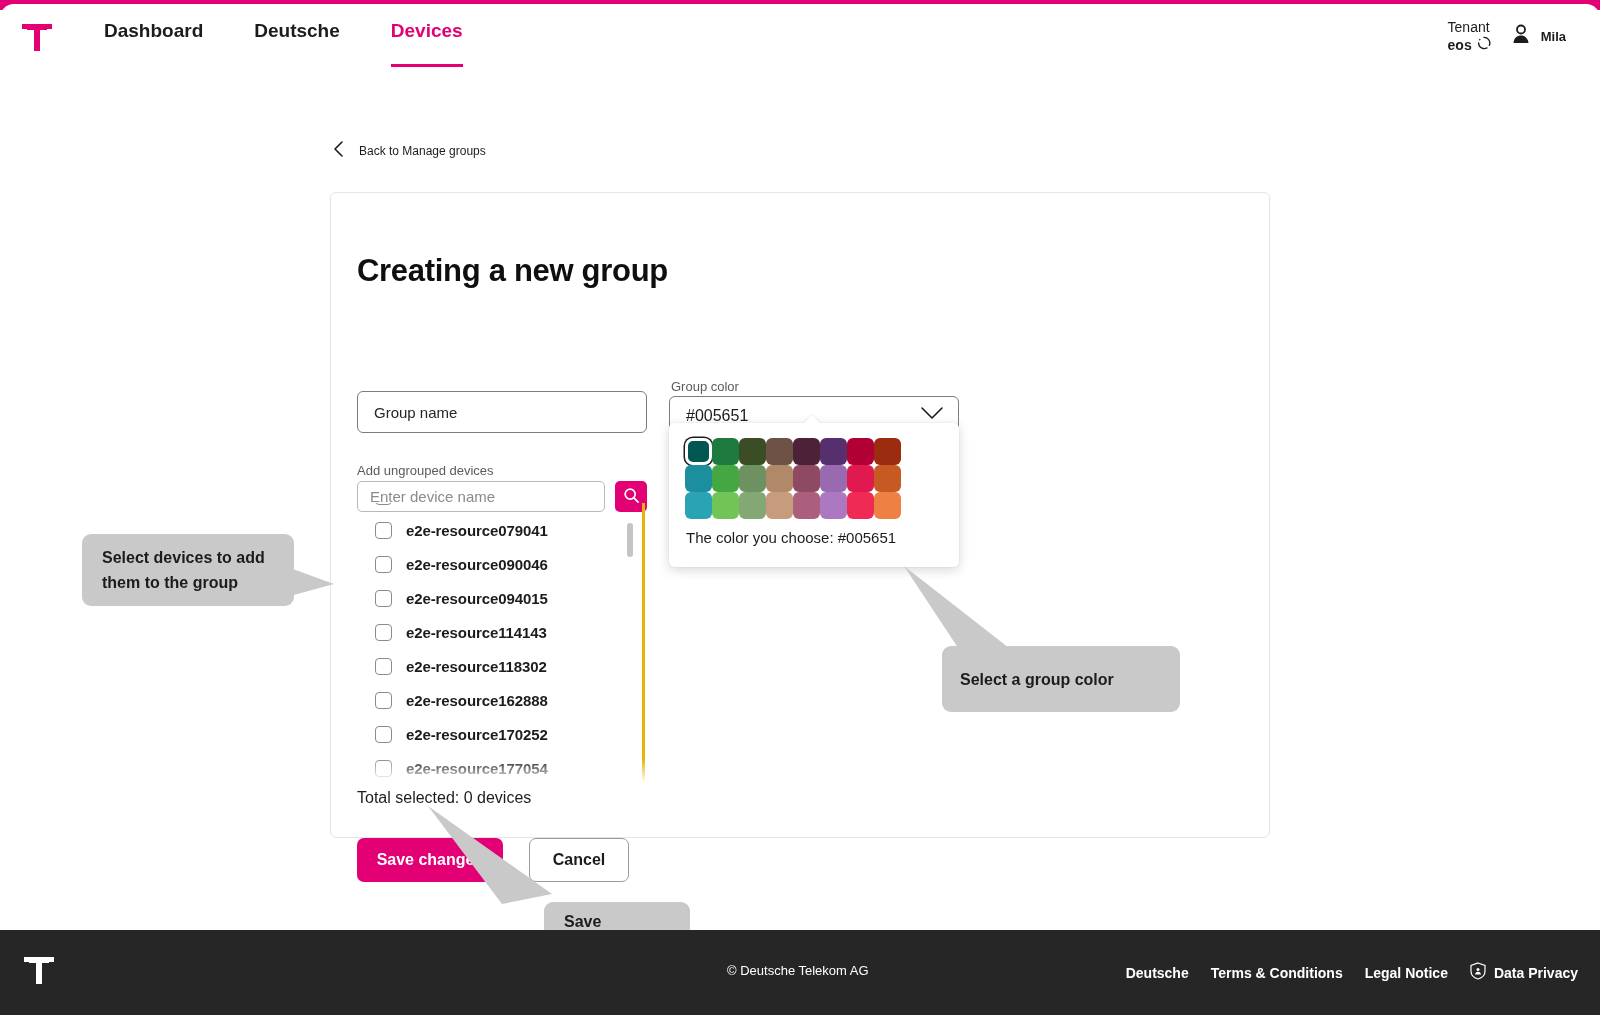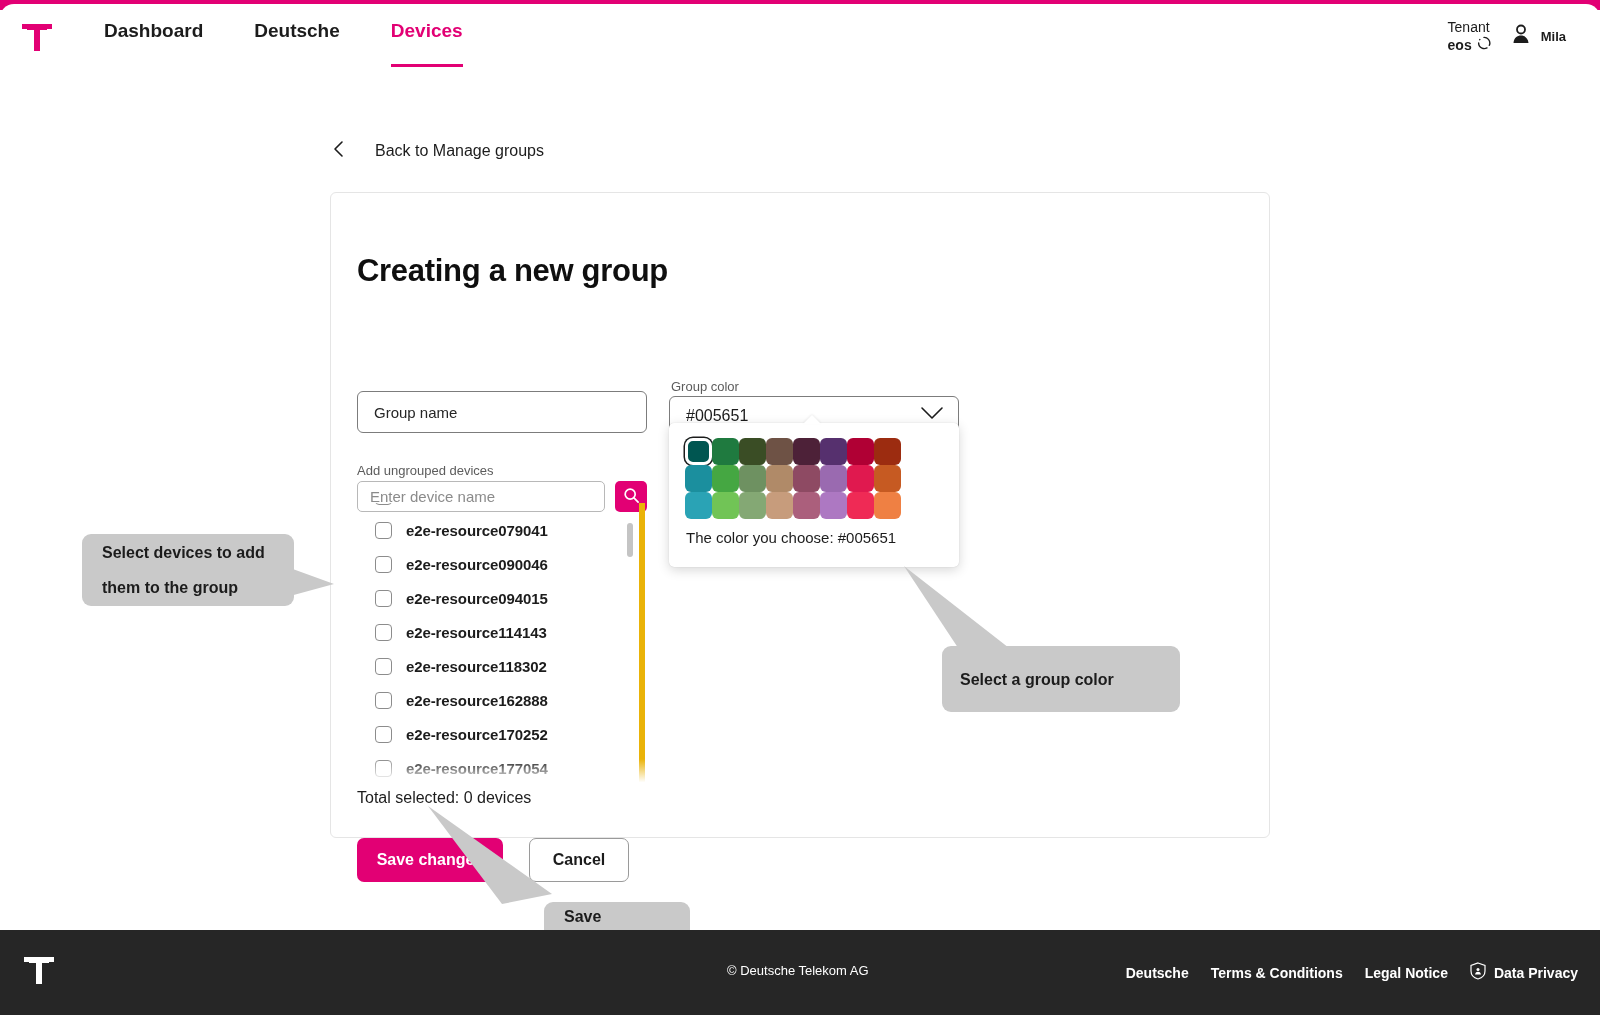--- a/index.html
+++ b/index.html
@@ -49,21 +49,21 @@
   .user { display: flex; align-items: center; gap: 8px; }
   .user-name { font-size: 13px; font-weight: bold; color: #1c1c1c; }
 
   
   .page { position: absolute; top: 68px; left: 0; width: 1600px; height: 872px; background: #fff; }
 
   .back-link {
     position: absolute; left: 332px; top: 72px;
     display: flex; align-items: center; gap: 14px; cursor: pointer;
   }
-  .back-link .lbl { font-size: 16px; color: #1c1c1c; margin-left: 16px; }
+  .back-link .lbl { font-size: 12px; color: #1c1c1c; }
 
   .card {
     position: absolute; left: 330px; top: 124px; width: 940px; height: 646px;
     border: 1px solid #e5e5e5; border-radius: 6px; background: #fff;
   }
   .card-title {
     position: absolute; left: 26px; top: 60px;
     font-size: 31px; font-weight: bold; color: #0f0f0f; letter-spacing: -0.3px;
   }
 
@@ -85,21 +85,21 @@
   }
   .ad-input::placeholder { color: #8b8b8b; }
   .search-btn {
     width: 32px; height: 31px; background: #e20074; border: none; border-radius: 5px;
     display: flex; align-items: center; justify-content: center; cursor: pointer;
   }
 
   
   .device-list-wrap {
     position: absolute; left: 26px; top: 310px; width: 288px; height: 284px;
-    overflow: hidden; border-right: 6px solid #eab308;
+    overflow: hidden; border-right: 3px solid #eab308;
   }
   .device-list { position: absolute; left: 0; top: -24px; width: 270px; }
   .device-row {
     height: 34px; display: flex; align-items: center; gap: 14px; padding-left: 18px;
   }
   .cb {
     width: 17px; height: 17px; border: 1.5px solid #8c8c8c; border-radius: 4px;
     background: #fff; flex: 0 0 auto; cursor: pointer;
   }
   .device-name { font-size: 15px; font-weight: bold; color: #1c1c1c; letter-spacing: -0.1px; }
@@ -159,21 +159,21 @@
     box-shadow: 0 0 0 1.5px #1c1c1c inset, 0 0 0 1.5px #1c1c1c;
     border-radius: 8px;
   }
   .chosen-text {
     position: absolute; left: 17px; top: 106px; font-size: 15px; color: #1c1c1c;
   }
 
   
   .callout {
     position: absolute; background: #c9c9c9; border-radius: 9px;
-    color: #1c1c1c; font-size: 16px; font-weight: bold; line-height: 35px;
+    color: #1c1c1c; font-size: 16px; font-weight: bold; line-height: 25px;
     display: flex; align-items: center;
   }
   .callout-devices { left: 82px; top: 466px; width: 212px; height: 72px; padding: 0 20px; }
   .callout-color { left: 942px; top: 578px; width: 238px; height: 66px; padding: 0 18px; }
   .callout-save { left: 544px; top: 834px; width: 146px; height: 64px; padding: 0 20px; }
   .tail { position: absolute; }
 
   
   .footer {
     position: absolute; left: 0; top: 930px; width: 1600px; height: 85px;

